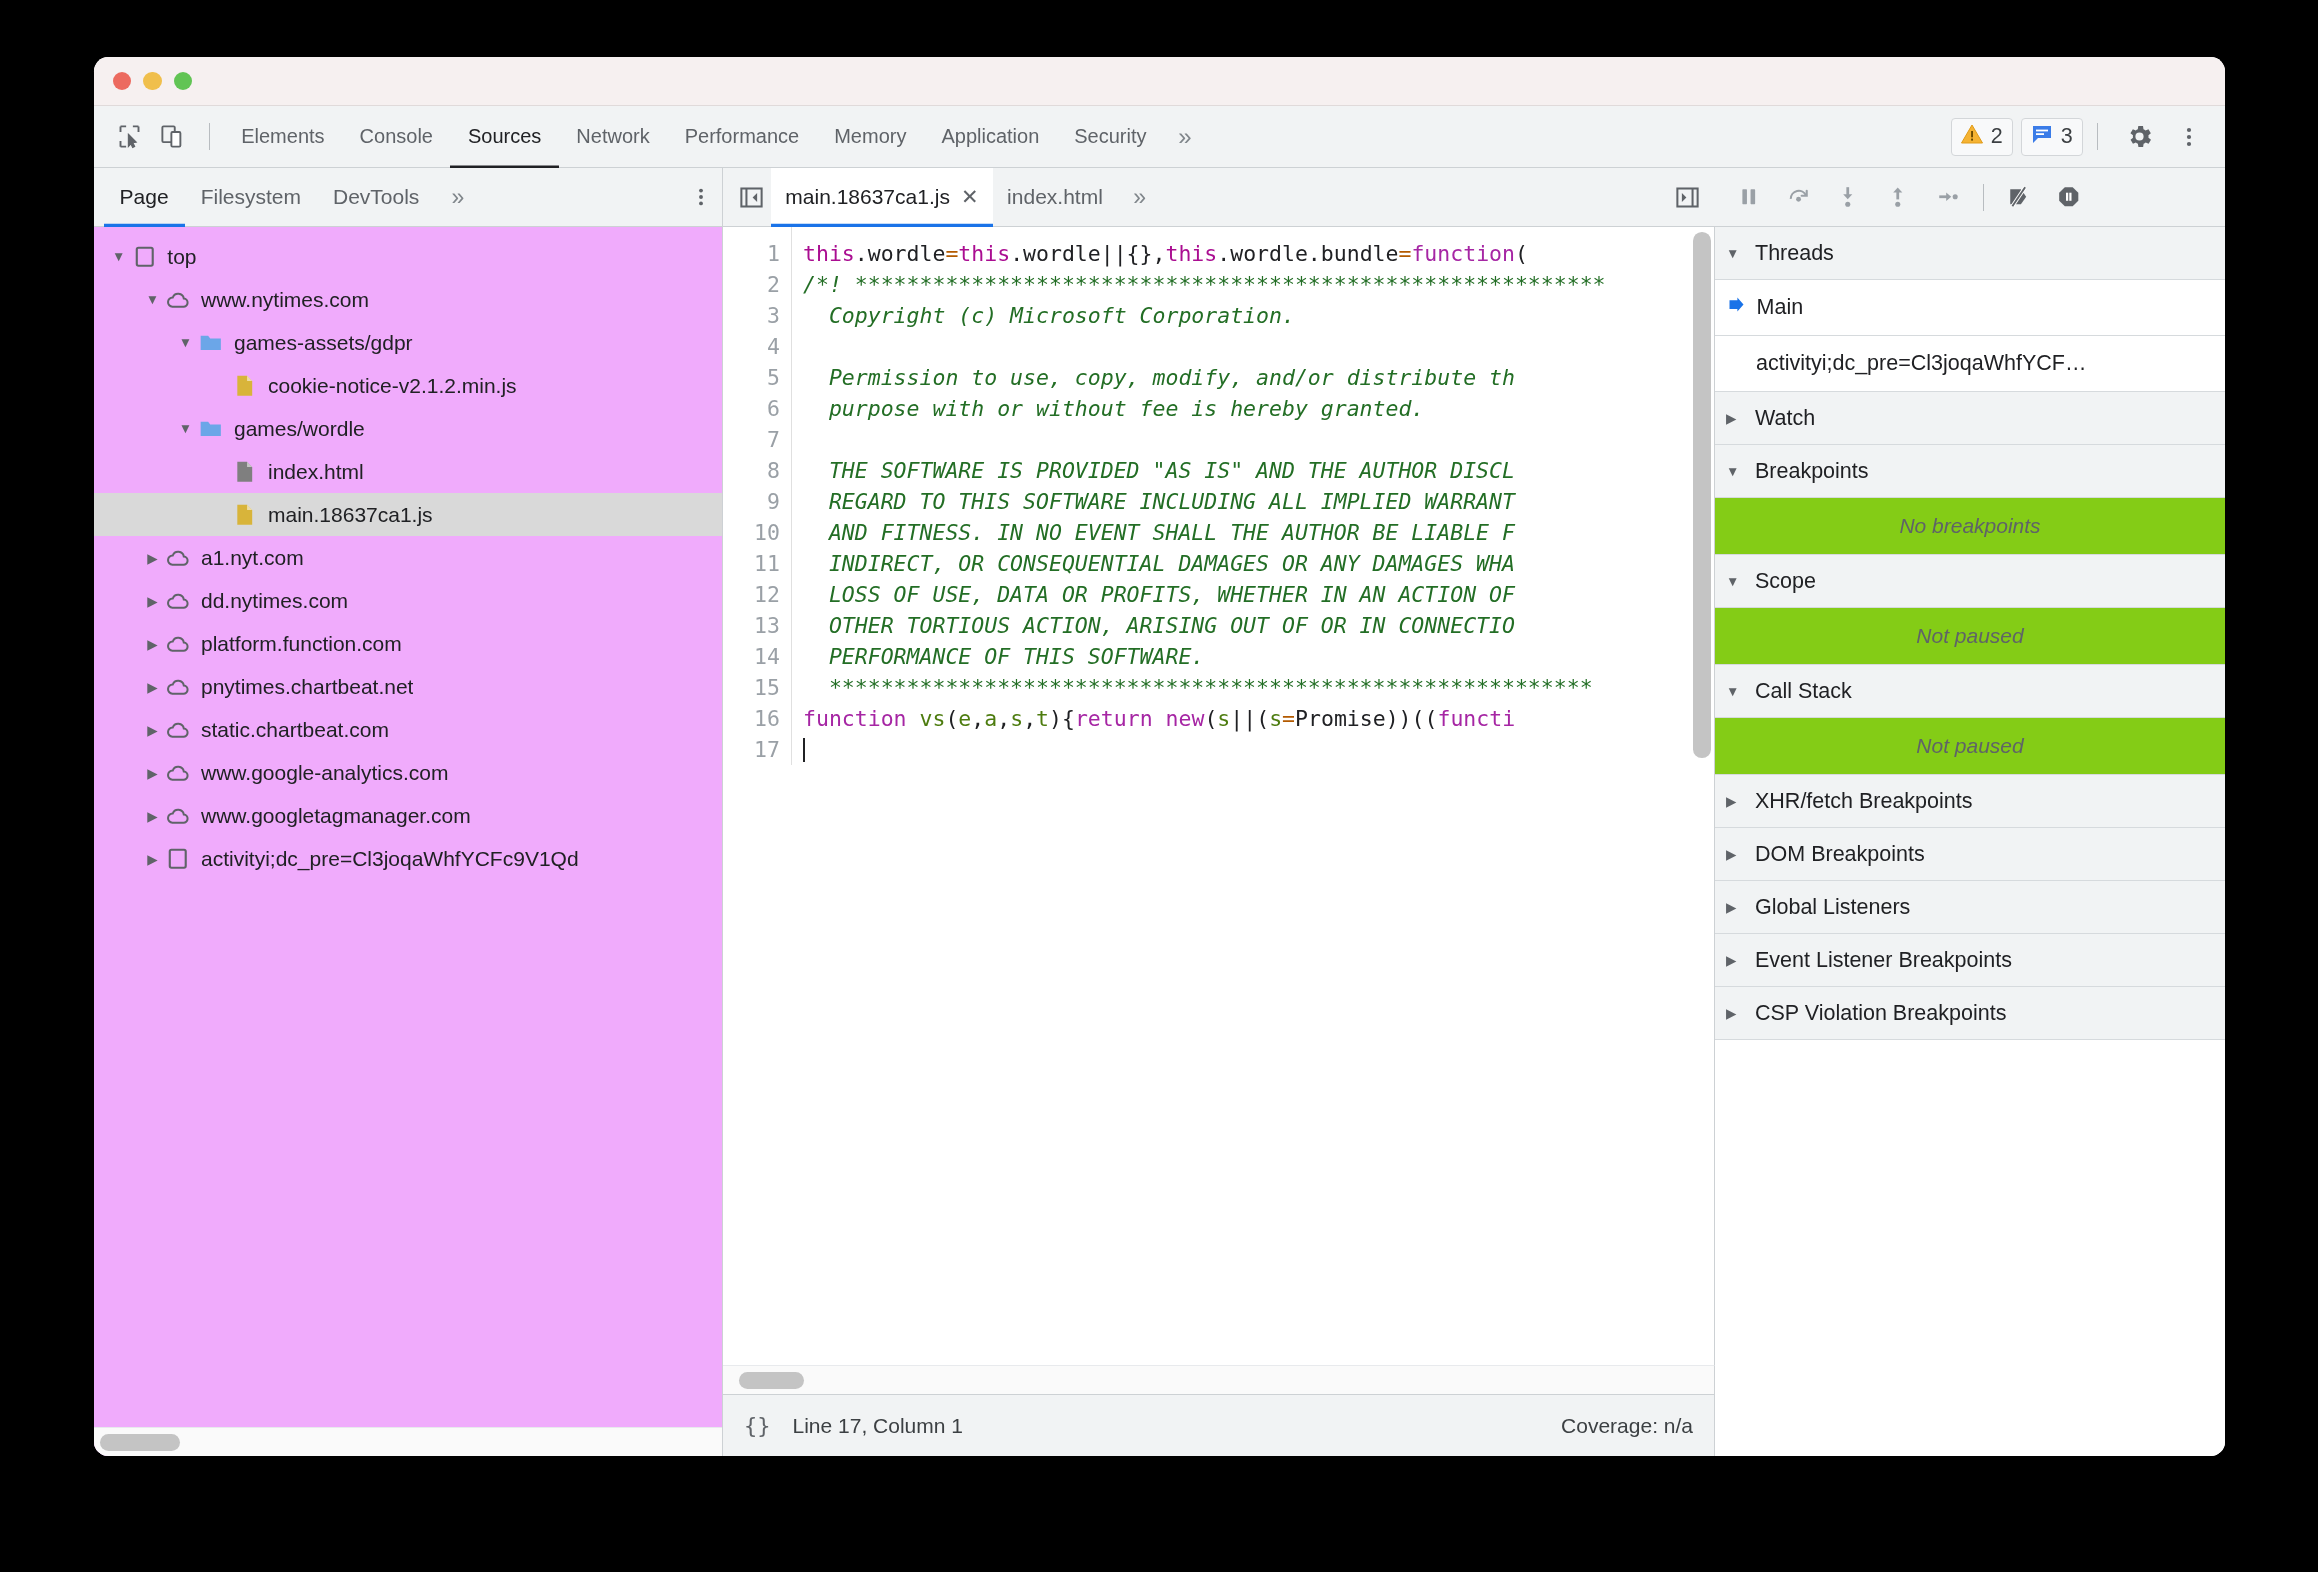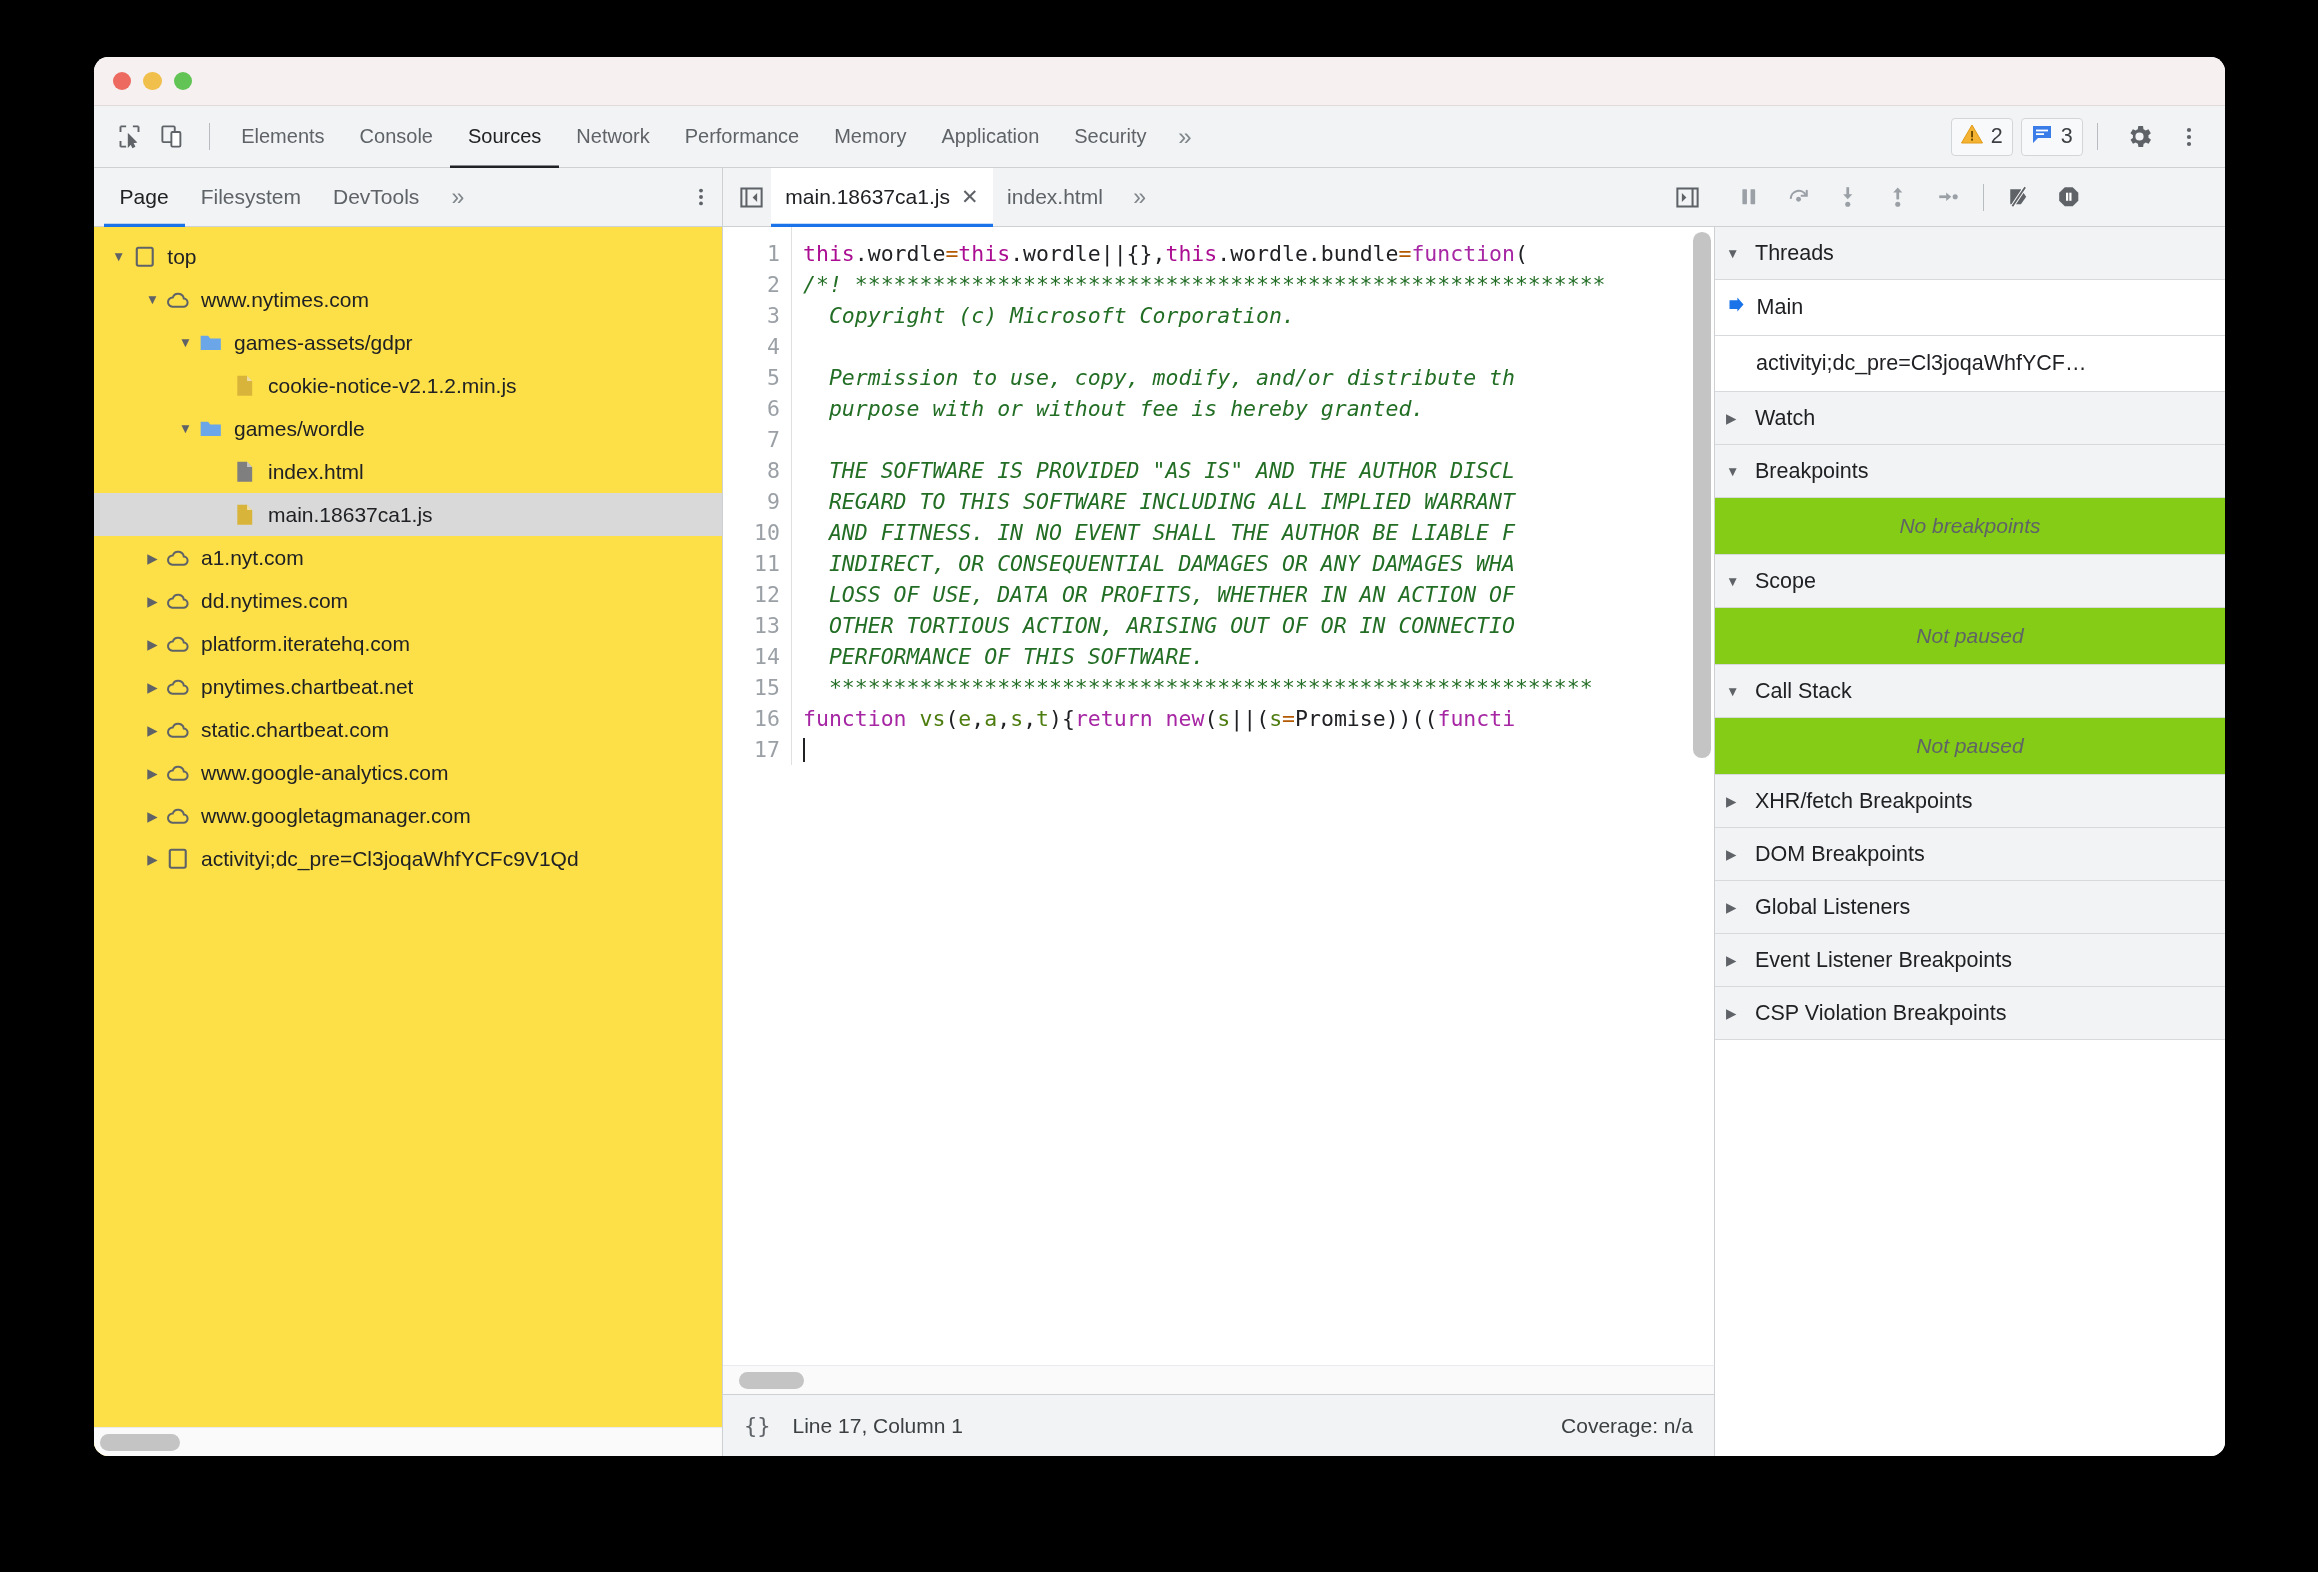--- a/index.html
+++ b/index.html
@@ -72,21 +72,21 @@
     width: 43px; height: 43px; display: flex; align-items: center;
     justify-content: center; cursor: pointer; margin-left: 6.4px;
   }
   
   #body { flex: 1 1 auto; display: flex; min-height: 0; }
   
   #navigator {
     width: 629px; flex: 0 0 629px;
     display: flex; flex-direction: column;
     border-right: 0.8px solid #cdd1d4;
-    background: #fde047; min-height: 0;
+    background: #f0abfc; min-height: 0;
   }
   #navtabs {
     height: 59px; flex: 0 0 59px;
     background: #f1f3f4;
     border-bottom: 0.8px solid #cdd1d4;
     display: flex; align-items: center; padding-left: 9.6px;
   }
   .ntab {
     font-size: 21px; color: #5f6368; padding: 0 16px;
     height: 59px; display: flex; align-items: center; cursor: pointer;
@@ -392,21 +392,21 @@
             </span>
             <span class="tlabel">dd.nytimes.com</span>
           </div>
           <div class="trow" style="padding-left: 48px;">
             <span class="tri">▶</span>
             <span class="ico">
               <svg width="25.5" height="25.5" viewBox="0 0 24 24">
                 <path d="M7 18.5h10.2a3.8 3.8 0 0 0 .5-7.6 5.4 5.4 0 0 0-10.4-1 3.6 3.6 0 0 0-.3 8.6z" fill="none" stroke="#5f6368" stroke-width="1.9"></path>
               </svg>
             </span>
-            <span class="tlabel">platform.iteratehq.com</span>
+            <span class="tlabel">platform.function.com</span>
           </div>
           <div class="trow" style="padding-left: 48px;">
             <span class="tri">▶</span>
             <span class="ico">
               <svg width="25.5" height="25.5" viewBox="0 0 24 24">
                 <path d="M7 18.5h10.2a3.8 3.8 0 0 0 .5-7.6 5.4 5.4 0 0 0-10.4-1 3.6 3.6 0 0 0-.3 8.6z" fill="none" stroke="#5f6368" stroke-width="1.9"></path>
               </svg>
             </span>
             <span class="tlabel">pnytimes.chartbeat.net</span>
           </div>

